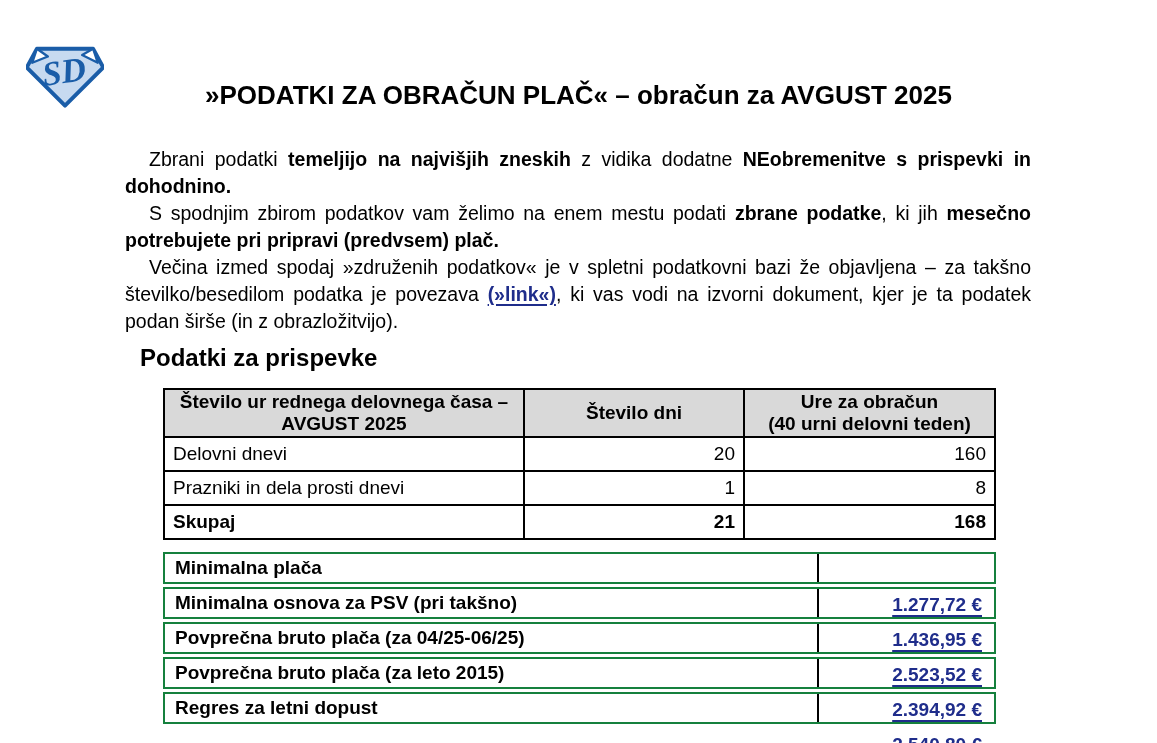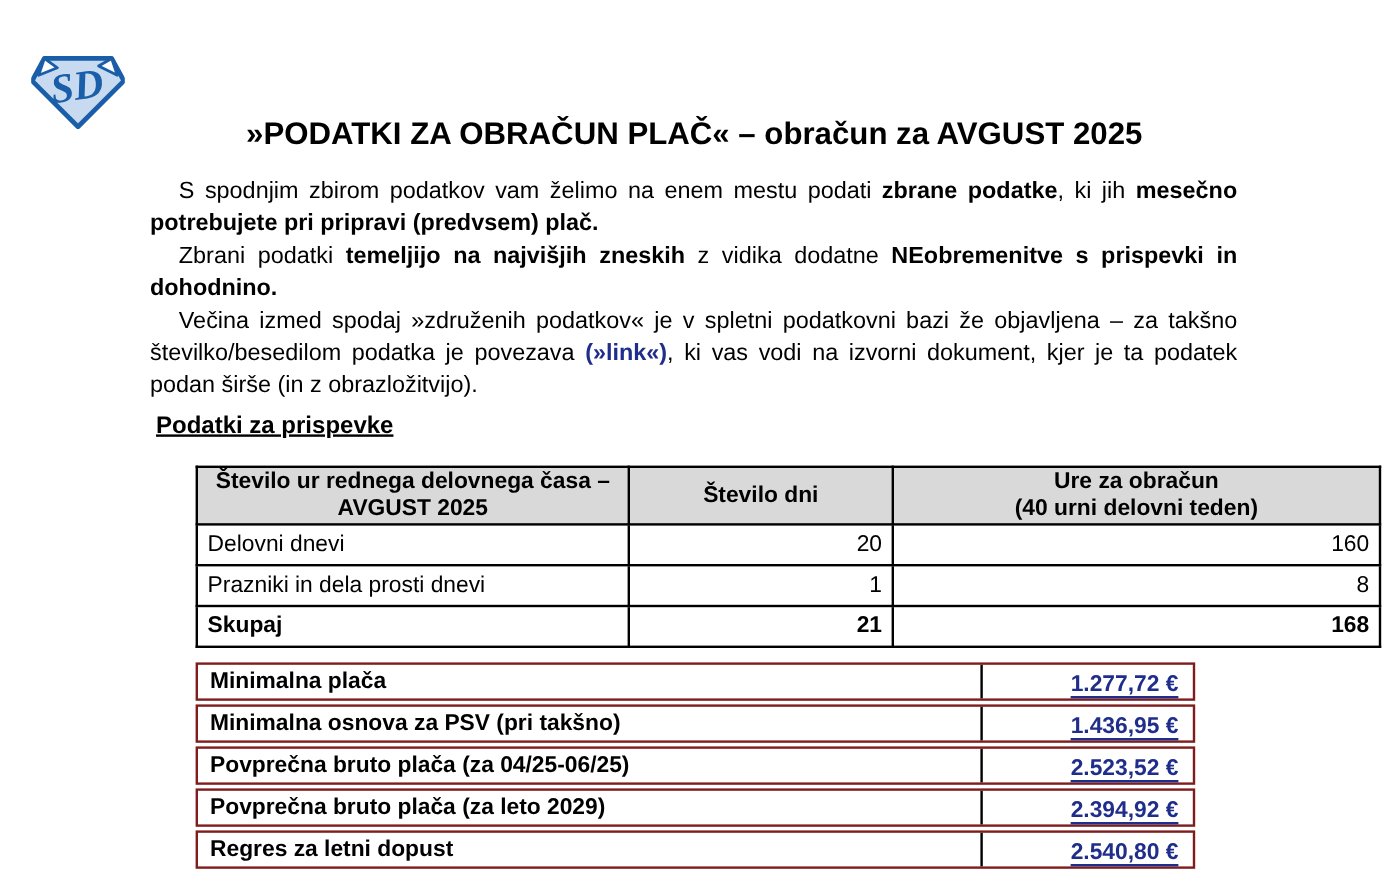--- a/index.html
+++ b/index.html
@@ -5,58 +5,58 @@
   * { margin:0; padding:0; box-sizing:border-box; }
   html,body { background:#fff; }
   .page {
     position:relative; width:1157px; height:743px;
     background:#fff; overflow:hidden;
     font-family:"Liberation Sans","DejaVu Sans",sans-serif;
     color:#000;
   }
   .logo { position:absolute; left:26px; top:44px; width:78px; height:64px; }
   .doc-title {
-    position:absolute; top:96px; left:0; width:100%;
+    position:absolute; top:80px; left:0; width:100%;
     text-align:center; font-size:26px; font-weight:bold; letter-spacing:0px;
   }
   .intro {
     position:absolute; left:125px; top:146px; width:906px;
     font-size:19.5px; line-height:27px; text-align:justify;
   }
   .intro p { text-indent:24px; }
   .b { font-weight:bold; }
   .doclink {
     color:var(--link-color,#1F2D8B); font-weight:bold;
-    text-decoration-thickness:2px; text-underline-offset:3px;
+    text-decoration:underline; text-decoration-thickness:2px; text-underline-offset:3px;
     cursor:pointer;
   }
   .section-heading {
-    position:absolute; left:130px; top:344px;
-    font-size:20px; font-weight:bold;text-decoration:underline;
+    position:absolute; left:140px; top:344px;
+    font-size:24px; font-weight:bold;
   }
   table.hours-table {
-    position:absolute; left:163px; top:388px; width:988px;
+    position:absolute; left:163px; top:388px; width:833px;
     border-collapse:collapse; font-size:19px;
   }
   table.hours-table th, table.hours-table td {
     border:2px solid #000; padding:0 8px;
   }
   table.hours-table th {
     background:var(--header-bg,#D9D9D9); font-weight:bold; text-align:center;
     height:48px; line-height:22px; white-space:pre-line; vertical-align:middle;
   }
   table.hours-table td { height:34px; }
   td.td-label { text-align:left; padding-left:10px; width:360px;margin-left:13px; }
   td.td-center { text-align:right; }
   td.col-dni { width:220px; }
   .bold-row td { font-weight:bold; }
   .amounts-table { position:absolute; left:163px; top:552px; width:833px; }
   .amount-row {
-    display:flex; border:2px solid #7f1d1d; height:32px; margin-bottom:3px;
-    align-items:flex-end; background:#fff;
+    display:flex; border:2px solid #15803d; height:32px; margin-bottom:3px;
+    align-items:flex-start; background:#fff;
   }
   .amount-label {
     flex:1; font-weight:bold; font-size:19px; padding-left:10px;
     border-right:2px solid #000; height:100%; display:flex; align-items:center;
   }
   .amount-value {
     width:175px; text-align:right; padding-right:12px;
     color:var(--link-color,#1F2D8B); font-weight:bold; font-size:19px;
     text-decoration:underline; text-decoration-thickness:2px; text-underline-offset:4px;
     cursor:pointer;
@@ -71,22 +71,22 @@
   <svg class="logo" viewBox="0 0 100 82" xmlns="http://www.w3.org/2000/svg">
     <polygon id="logo-shield" points="14,6 86,6 99,30 50,79 1,30" fill="#C7DAF0" stroke="#1A5DA8" stroke-width="5" stroke-linejoin="round"></polygon>
     <polygon points="14,6 28,16 8,24" fill="#fff" stroke="#1A5DA8" stroke-width="3" stroke-linejoin="round"></polygon>
     <polygon points="86,6 92,24 72,14" fill="#fff" stroke="#1A5DA8" stroke-width="3" stroke-linejoin="round"></polygon>
     <text id="logo-letters" x="50" y="50" text-anchor="middle" font-family="Liberation Serif, DejaVu Serif, serif" font-size="44" font-weight="bold" font-style="italic" fill="#1A5DA8" transform="rotate(-8 50 44)">SD</text>
   </svg>
 
   <h1 class="doc-title">»PODATKI ZA OBRAČUN PLAČ« – obračun za AVGUST 2025</h1>
 
   <div class="intro">
+      <p><span>Zbrani podatki </span><span class="b">temeljijo na najvišjih zneskih</span><span> z vidika dodatne </span><span class="b">NEobremenitve s prispevki in dohodnino.</span></p>
       <p><span>S spodnjim zbirom podatkov vam želimo na enem mestu podati </span><span class="b">zbrane podatke</span><span>, ki jih </span><span class="b">mesečno potrebujete pri pripravi (predvsem) plač.</span></p>
-      <p><span>Zbrani podatki </span><span class="b">temeljijo na najvišjih zneskih</span><span> z vidika dodatne </span><span class="b">NEobremenitve s prispevki in dohodnino.</span></p>
       <p><span>Večina izmed spodaj »združenih podatkov« je v spletni podatkovni bazi že objavljena – za takšno številko/besedilom podatka je povezava </span><a class="b doclink">(»link«)</a><span>, ki vas vodi na izvorni dokument, kjer je ta podatek podan širše (in z obrazložitvijo).</span></p>
     </div>
 
   <h2 class="section-heading">Podatki za prispevke</h2>
 
   <table class="hours-table">
     <thead>
       <tr>
         <th>Število ur rednega delovnega časa –
 AVGUST 2025</th>
@@ -121,21 +121,21 @@
       </div>
       <div class="amount-row">
         <div class="amount-label">Minimalna osnova za PSV (pri takšno)</div>
         <a class="amount-value">1.436,95 €</a>
       </div>
       <div class="amount-row">
         <div class="amount-label">Povprečna bruto plača (za 04/25-06/25)</div>
         <a class="amount-value">2.523,52 €</a>
       </div>
       <div class="amount-row">
-        <div class="amount-label">Povprečna bruto plača (za leto 2029)</div>
+        <div class="amount-label">Povprečna bruto plača (za leto 2015)</div>
         <a class="amount-value">2.394,92 €</a>
       </div>
       <div class="amount-row">
         <div class="amount-label">Regres za letni dopust</div>
         <a class="amount-value">2.540,80 €</a>
       </div>
     </div>
 
 </div>
 

